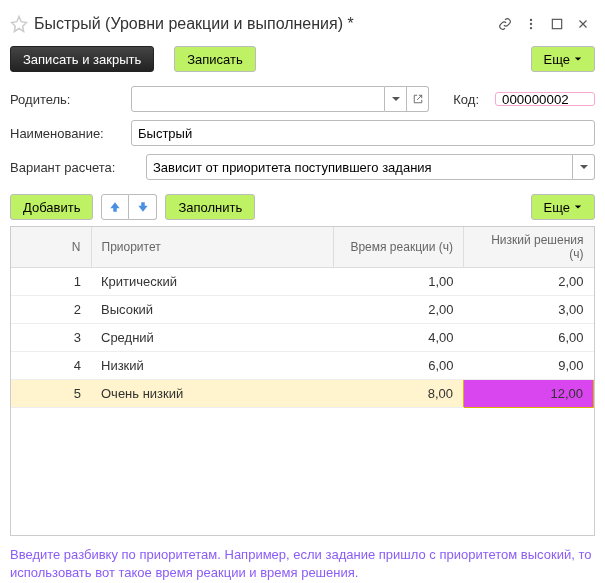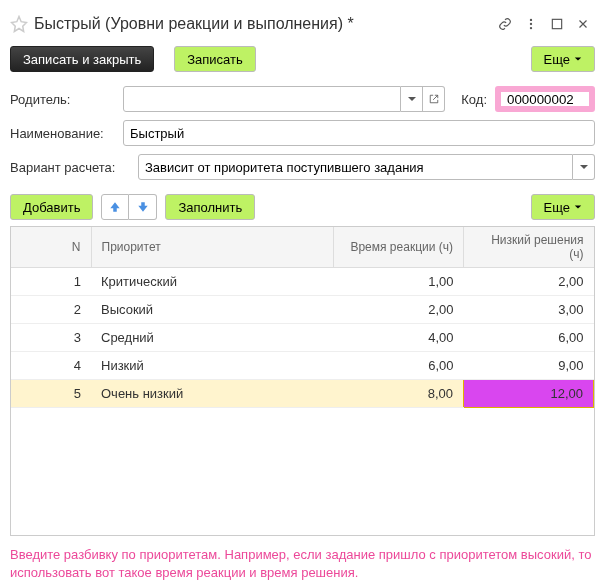--- a/index.html
+++ b/index.html
@@ -16,32 +16,32 @@
 
   
   .toolbar { display: flex; align-items: center; gap: 20px; padding: 6px 0 10px 0; }
   .btn { background: #bef264; border: 1px solid #bbb; border-radius: 3px; padding: 4px 12px; font-size: 13px; cursor: pointer; height: 26px; }
   .btn-primary { background: #333; background: linear-gradient(#444,#222); color: #fff; border: 1px solid #222; }
   .btn-more { display: flex; align-items: center; gap: 4px; }
   .btn-more svg { width: 8px; height: 8px; }
   .spacer { flex: 1; }
 
   
-  .form-row { display: flex; align-items: center; gap: 8px; padding: 4px 0; }
+  .form-row { display: flex; align-items: center; gap: 16px; padding: 4px 0; }
   .form-label { width: 105px; font-size: 13px; }
   .form-label.wide { width: 120px; }
   .input-group { display: flex; flex: 1; }
   .text-input { flex: 1; height: 26px; border: 1px solid #bbb; border-radius: 3px; padding: 0 6px; font-size: 13px; }
   .input-btn { width: 22px; height: 26px; border: 1px solid #bbb; border-left: none; background: #fff; display: flex; align-items: center; justify-content: center; cursor: pointer; }
   .input-btn:first-of-type { }
   .input-btn:last-of-type { border-radius: 0 3px 3px 0; }
   .input-group .text-input.no-right-radius { border-radius: 3px 0 0 3px; }
   .input-btn svg { width: 10px; height: 10px; color: #555; }
   .code-label { margin-left: 8px; }
-  .code-input { width: 100px; height: 26px; border: 6px solid #f9a8d4; border-radius: 3px; padding: 0 6px; }
+  .code-input { width: 100px; height: 14px; border: 1px solid #f9a8d4; border-radius: 3px; padding: 0 6px; }
 
   
   .table-toolbar { display: flex; align-items: center; gap: 8px; padding: 10px 0 6px 0; }
   .arrow-group { display: flex; gap: 0; }
   .arrow-btn { width: 28px; height: 26px; border: 1px solid #bbb; background: #fff; display: flex; align-items: center; justify-content: center; cursor: pointer; }
   .arrow-btn:first-child { border-radius: 3px 0 0 3px; }
   .arrow-btn:last-child { border-radius: 0 3px 3px 0; border-left: none; }
   .arrow-btn svg { width: 14px; height: 14px; }
 
   
@@ -49,21 +49,21 @@
   table { width: 100%; border-collapse: collapse; }
   th { background: #f5f5f5; text-align: left; font-weight: normal; font-size: 12px; padding: 6px 10px; border-right: 1px solid #ddd; border-bottom: 1px solid #ddd; color: #666; }
   th:last-child { border-right: none; }
   td { padding: 6px 10px; border-bottom: 1px solid #eee; font-size: 13px; }
   .col-n { width: 80px; text-align: right; }
   .col-num { text-align: right; width: 130px; }
   tr.selected td { background: #fff4ce; }
   tr.selected td.active-cell { background: #d946ef; border: 1px solid #e0b000; position: relative; }
 
   
-  .hint { color: #ec4899; font-size: 13px; padding: 10px 0 0 0; line-height: 1.4; }
+  .hint { color: #8b5cf6; font-size: 13px; padding: 10px 0 0 0; line-height: 1.4; }
 </style>
 </head>
 <body>
 
 <div class="container">
 
   <div class="titlebar">
     <svg class="star-icon" viewBox="0 0 24 24" fill="none" stroke="currentColor" stroke-width="2">
         <path d="M12 2l2.9 6.9L22 10l-5 4.9 1.2 7.1L12 18l-6.2 4 1.2-7.1L2 10l7.1-1.1z"></path>
       </svg>

